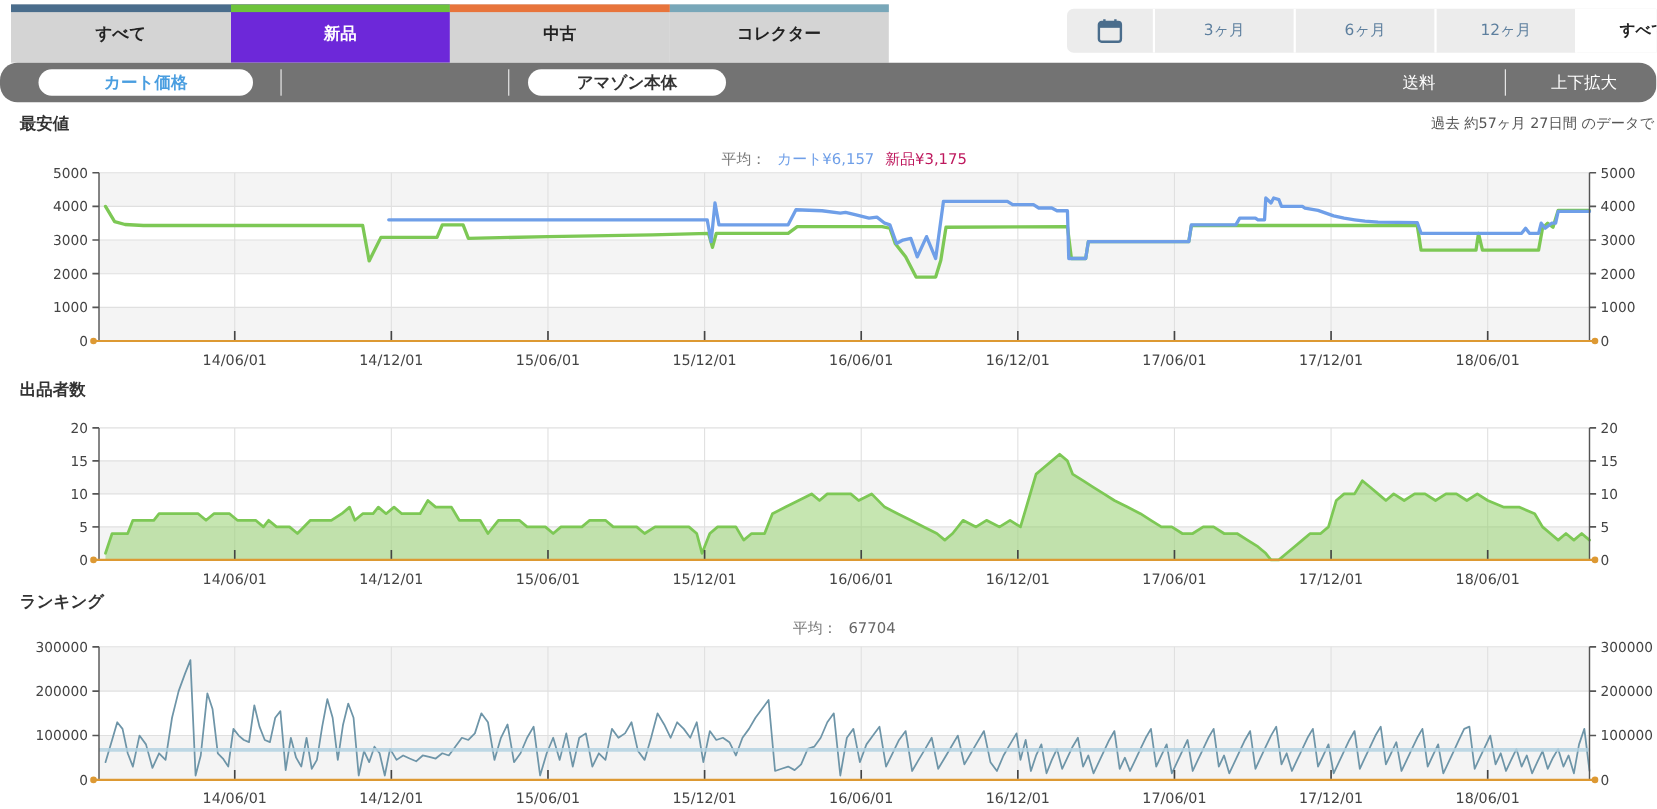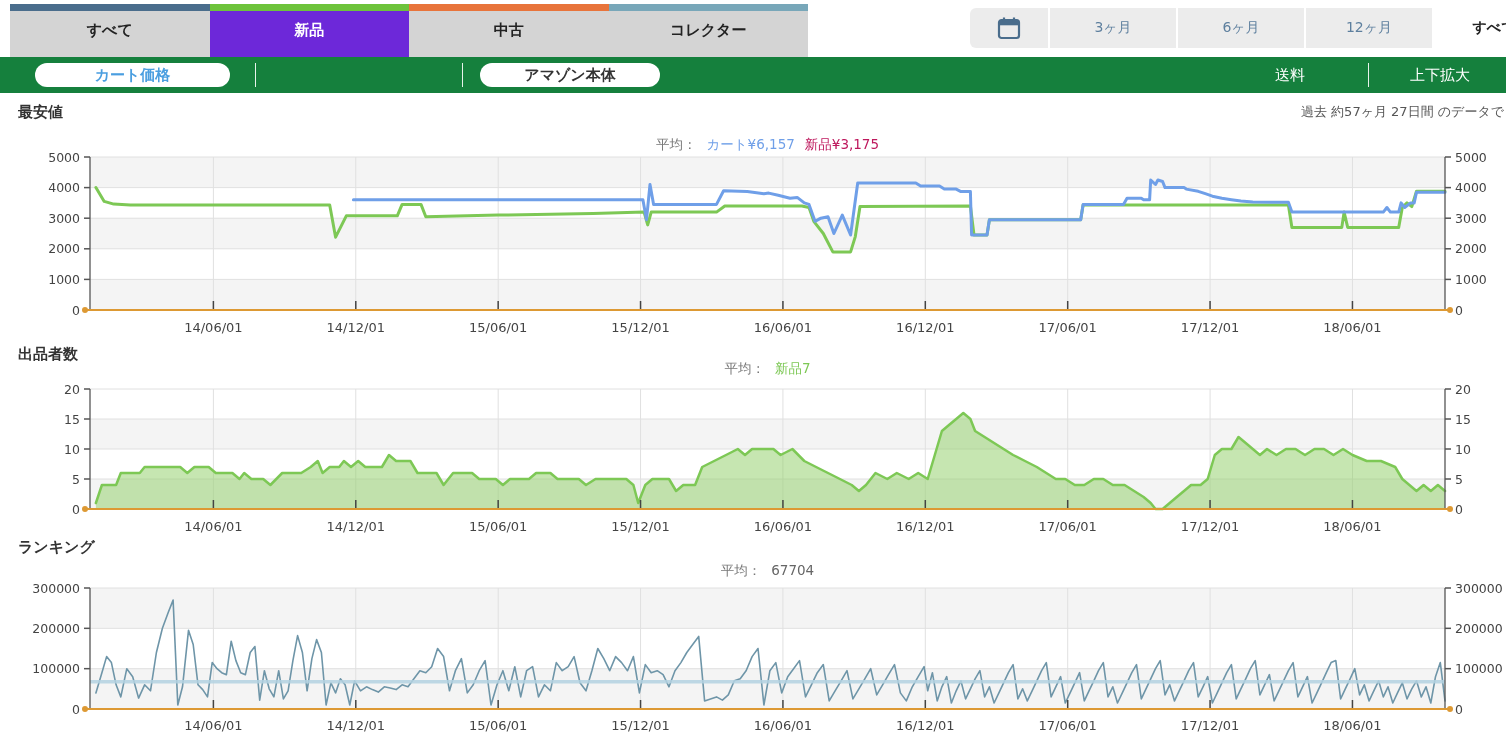--- a/index.html
+++ b/index.html
@@ -75,21 +75,21 @@
         <line x1="8" y1="2.5" x2="8" y2="7" stroke="#4a6d8c" stroke-width="2.2"></line>
         <line x1="18" y1="2.5" x2="18" y2="7" stroke="#4a6d8c" stroke-width="2.2"></line>
       </svg>
     </div>
     <div class="rseg txt" style="color: rgb(93, 127, 158);">3ヶ月</div>
     <div class="rseg txt" style="color: rgb(93, 127, 158);">6ヶ月</div>
     <div class="rseg txt" style="color: rgb(93, 127, 158);">12ヶ月</div>
     <div class="rseg sel">すべて</div>
   </div>
 
-  <div class="greenbar" style="background: #15803d;">
+  <div class="greenbar" style="background: #737373; border-radius: 16px;">
     <div class="pill cart" style="color: rgb(74, 158, 224);">カート価格</div>
     <div class="gb-div" style="left:255px"></div>
     <div class="gb-div" style="left:462px"></div>
     <div class="pill amazon">アマゾン本体</div>
     <div class="gb-label bright" style="left:1245px;width:90px">送料</div>
     <div class="gb-div" style="left:1368px"></div>
     <div class="gb-label bright" style="left:1385px;width:110px">上下拡大</div>
   </div>
 
   <div class="note">過去 約57ヶ月 27日間 のデータで</div>
@@ -161,23 +161,20 @@
       <text x="925.3064798598949" y="182" text-anchor="middle" class="xlab">16/12/01</text>
       <line x1="1067.6882661996497" x2="1067.6882661996497" y1="151" y2="159" stroke="#444" stroke-width="1.5"></line>
       <text x="1067.6882661996497" y="182" text-anchor="middle" class="xlab">17/06/01</text>
       <line x1="1210.0700525394047" x2="1210.0700525394047" y1="151" y2="159" stroke="#444" stroke-width="1.5"></line>
       <text x="1210.0700525394047" y="182" text-anchor="middle" class="xlab">17/12/01</text>
       <line x1="1352.4518388791594" x2="1352.4518388791594" y1="151" y2="159" stroke="#444" stroke-width="1.5"></line>
       <text x="1352.4518388791594" y="182" text-anchor="middle" class="xlab">18/06/01</text>
     </svg>
 
   <div class="ctitle" style="top:345px">出品者数</div>
-  <div class="cavg" style="top:360px">
-    <span>平均：</span><span class="avg-p" style="color: rgb(125, 200, 85); font-weight: normal;">新品7</span>
-  </div>
   <svg id="svg2" class="chart" style="top:380px" width="1506" height="160">
       <rect x="90" y="99" width="1355" height="30" fill="#f4f4f4"></rect>
       <rect x="90" y="39" width="1355" height="30" fill="#f4f4f4"></rect>
       <line x1="90" x2="1445" y1="99" y2="99" stroke="#e0e0e0" stroke-width="1"></line>
       <line x1="90" x2="1445" y1="69" y2="69" stroke="#e0e0e0" stroke-width="1"></line>
       <line x1="90" x2="1445" y1="39" y2="39" stroke="#e0e0e0" stroke-width="1"></line>
       <line x1="90" x2="1445" y1="9" y2="9" stroke="#e0e0e0" stroke-width="1"></line>
       <line x1="213.39754816112082" x2="213.39754816112082" y1="9" y2="129" stroke="#e0e0e0" stroke-width="1"></line>
       <line x1="355.7793345008756" x2="355.7793345008756" y1="9" y2="129" stroke="#e0e0e0" stroke-width="1"></line>
       <line x1="498.1611208406304" x2="498.1611208406304" y1="9" y2="129" stroke="#e0e0e0" stroke-width="1"></line>

